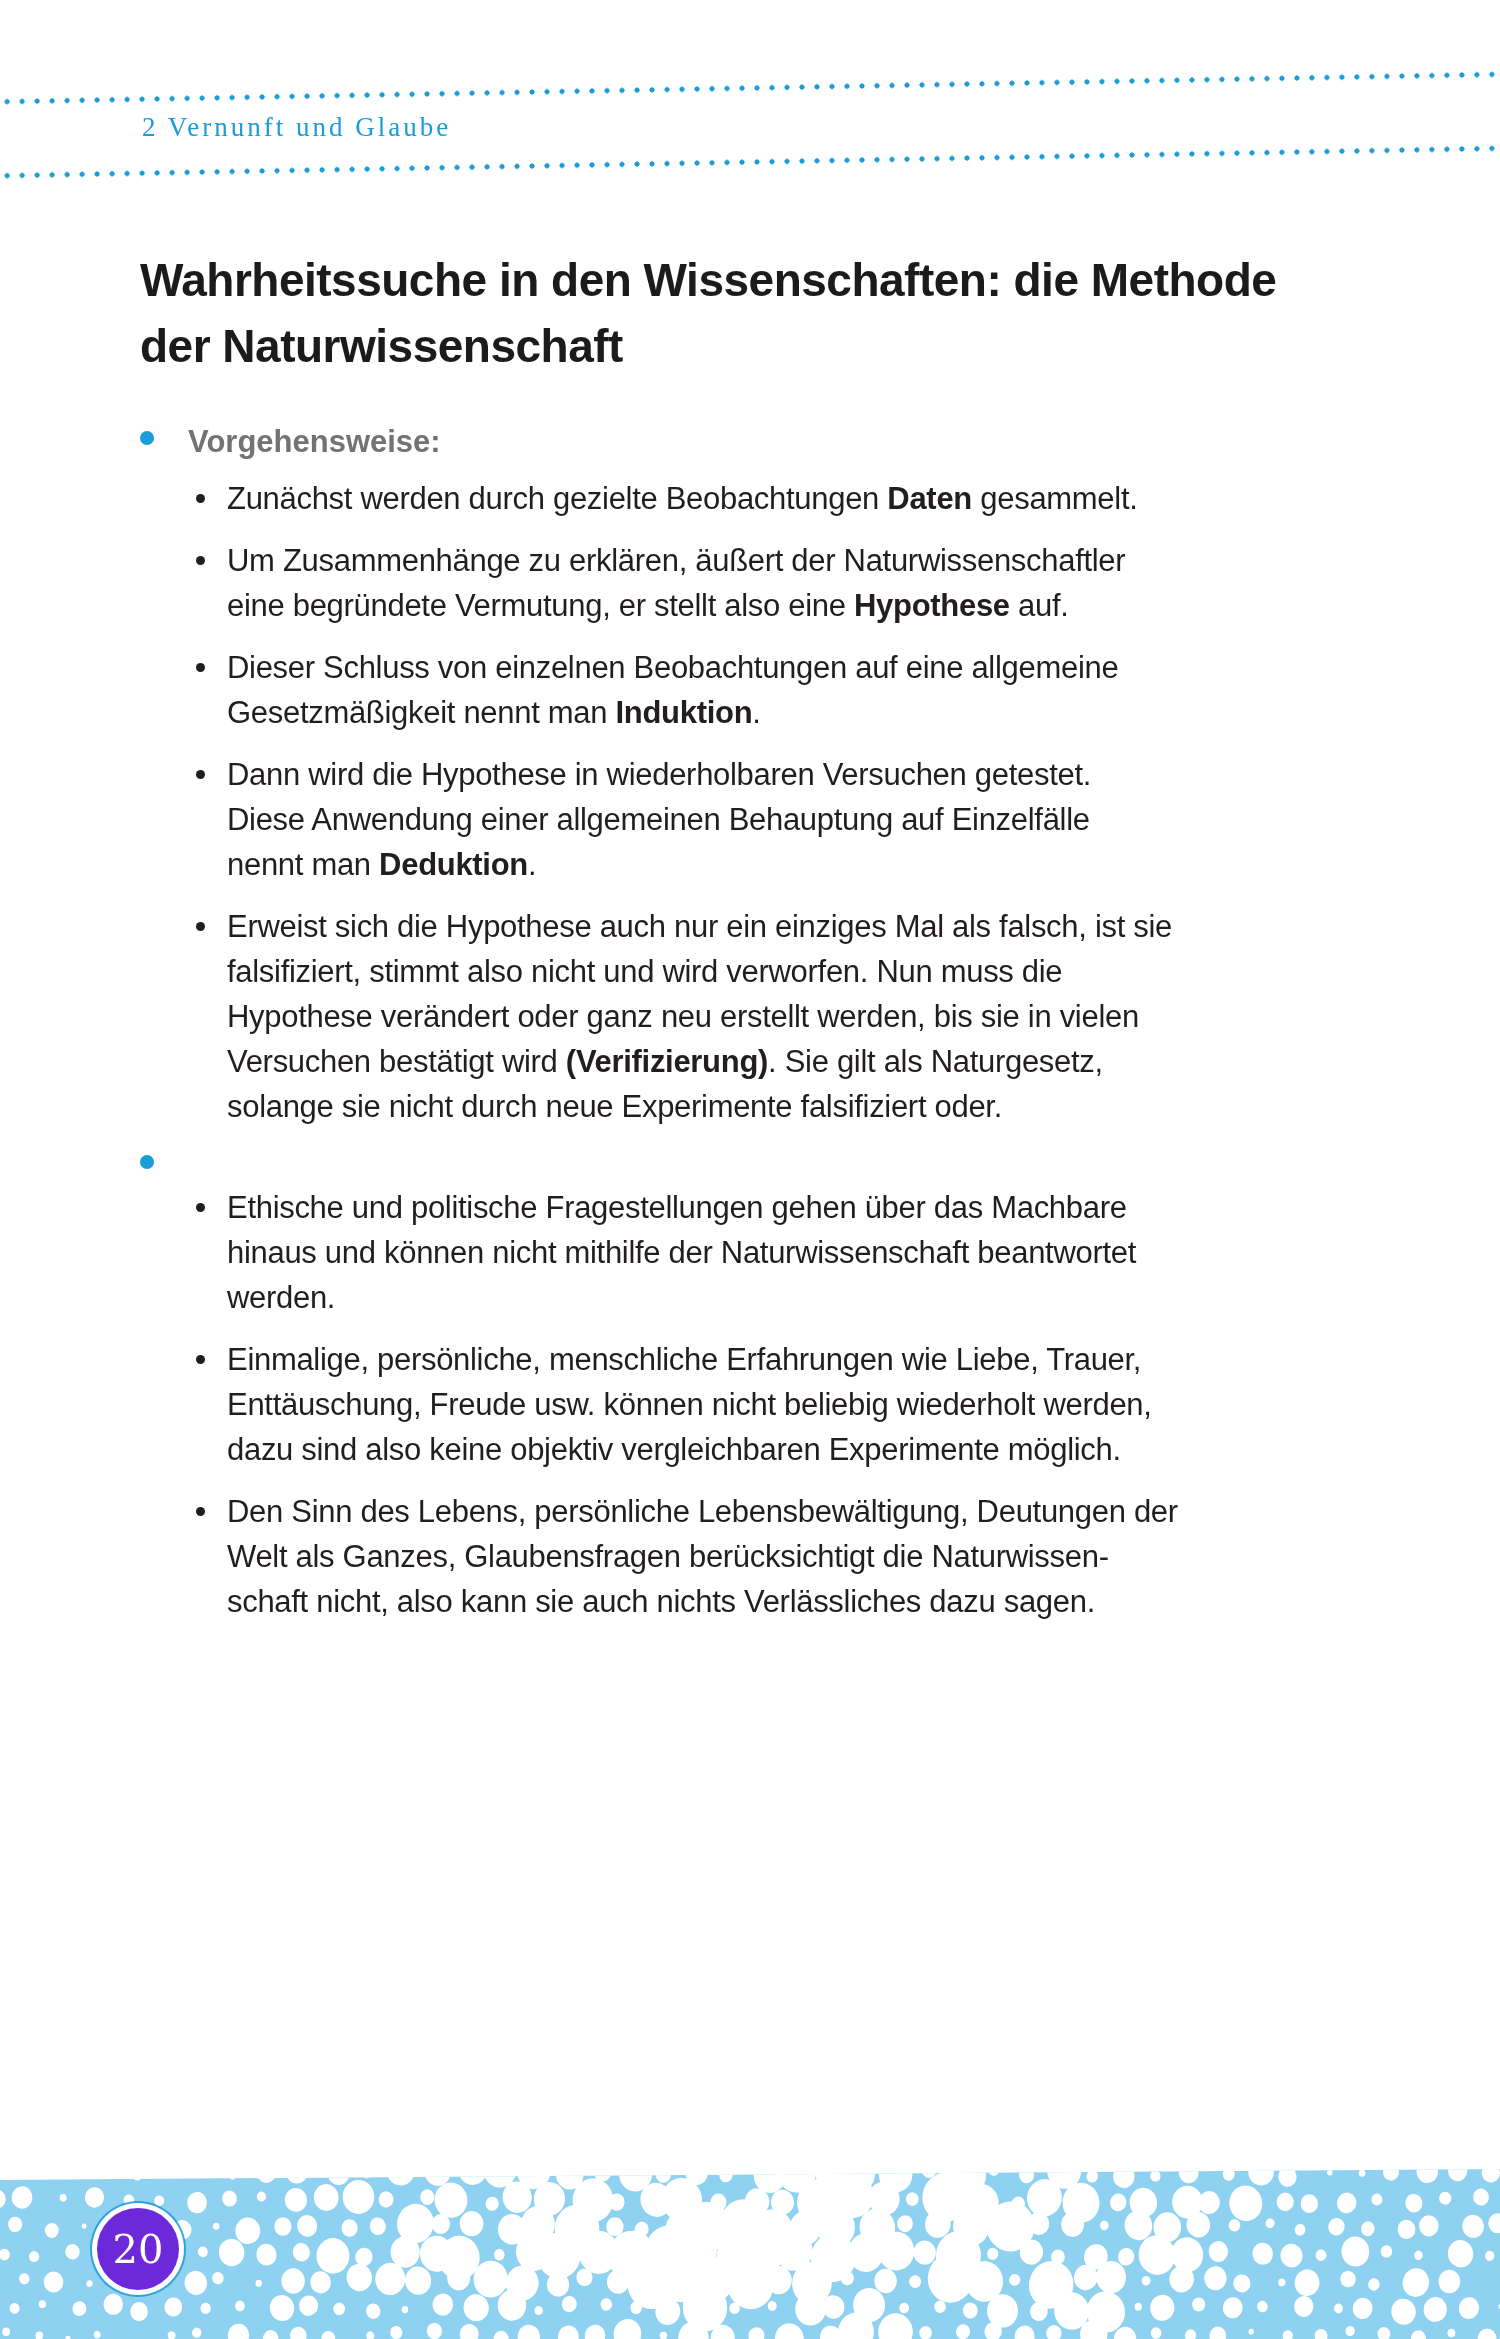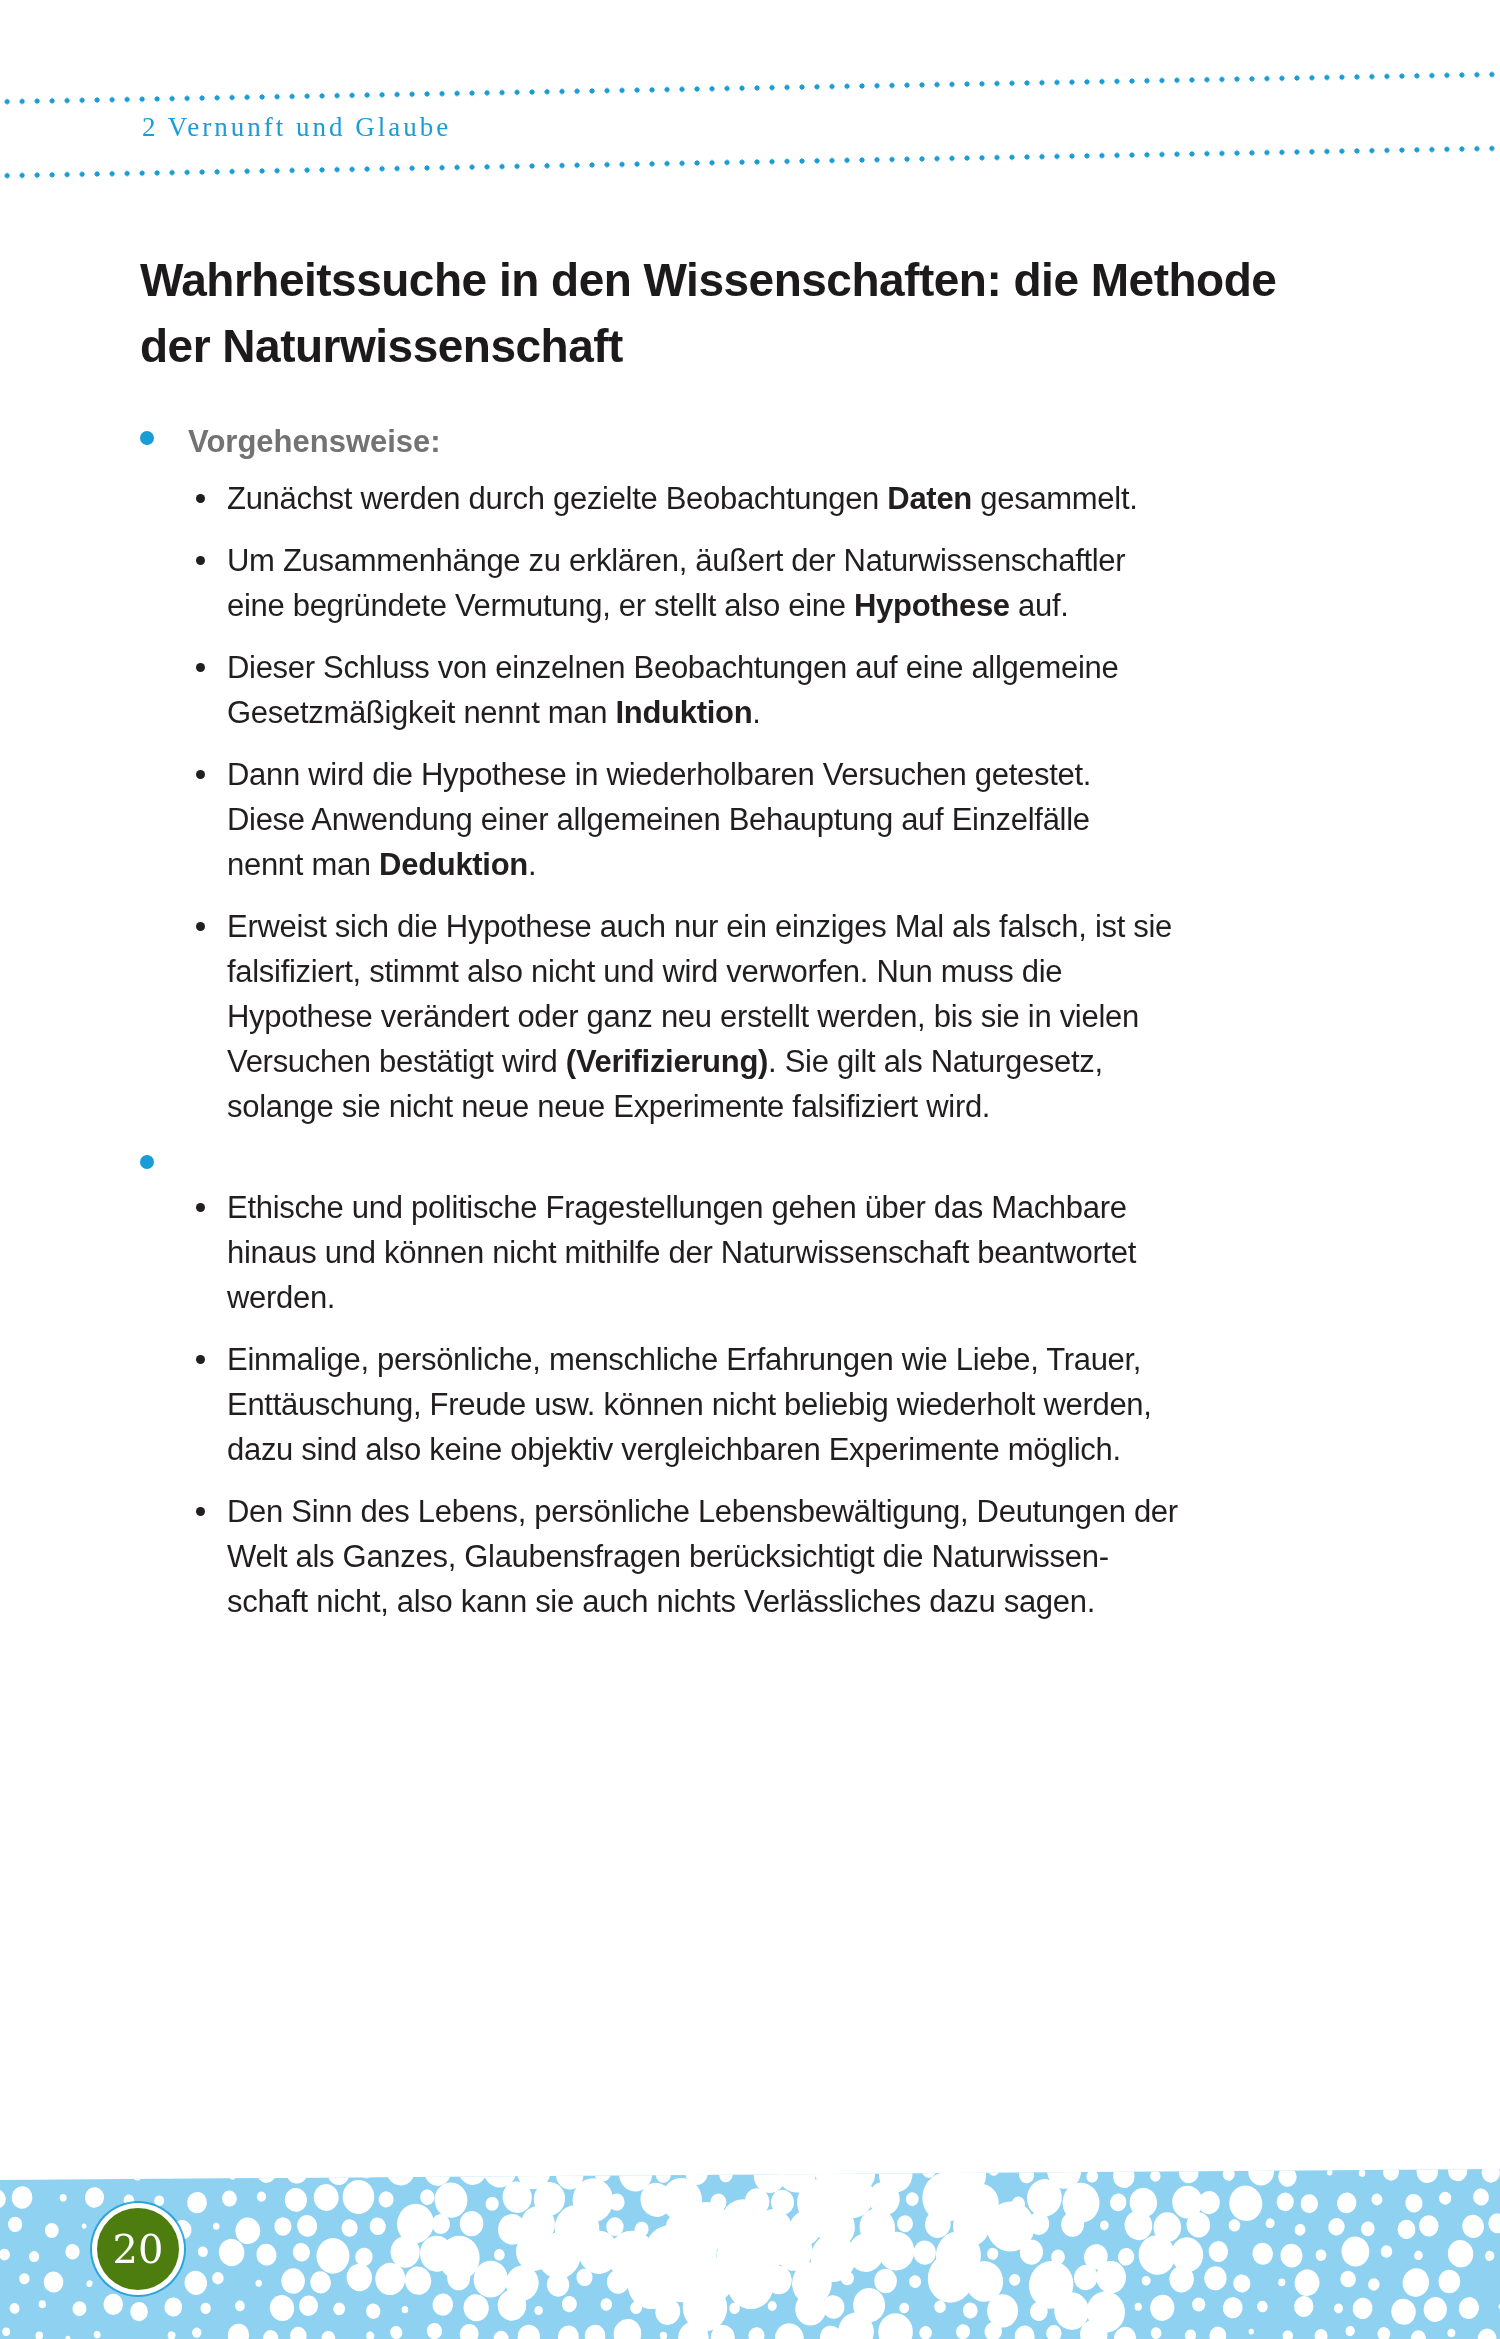--- a/index.html
+++ b/index.html
@@ -33,21 +33,21 @@
   .items{margin:0;padding:0;list-style:none;}
   .item{display:flex;margin:0 0 17px 56px;}
   .bullet-l2{flex:0 0 auto;width:9px;height:9px;border-radius:50%;background:#221e1f;
     margin:18px 22px 0 0;}
   .item-text{font-size:31px;line-height:45px;white-space:pre-line;letter-spacing:-0.3px;}
   .item-text b{font-weight:700;}
 
   
   .footer-art{position:absolute;left:0;top:2157px;width:1500px;height:182px;}
   .page-badge{position:absolute;left:97px;top:2208px;width:82px;height:82px;border-radius:50%;
-    background:#4d7c0f;box-shadow:0 0 0 5px #ffffff,0 0 0 7px rgba(26,156,215,.85);
+    background:#6d28d9;box-shadow:0 0 0 5px #ffffff,0 0 0 7px rgba(26,156,215,.85);
     display:flex;align-items:center;justify-content:center;}
   .page-number{font-family:"DejaVu Serif",serif;font-size:40px;color:#ffffff;line-height:1;}
 </style>
 </head>
 <body>
 
 <div class="page">
 
   <div class="dotted-rule rule-top"></div>
   <div class="chapter-label">2 Vernunft und Glaube</div>
@@ -86,21 +86,21 @@
 Diese Anwendung einer allgemeinen Behauptung auf Einzelfälle
 nennt man </span><b>Deduktion</b><span>.</span></span>
   </li>
 
   <li class="item">
     <span class="bullet-l2"></span>
     <span class="item-text"><span>Erweist sich die Hypothese auch nur ein einziges Mal als falsch, ist sie
 falsifiziert, stimmt also nicht und wird verworfen. Nun muss die
 Hypothese verändert oder ganz neu erstellt werden, bis sie in vielen
 Versuchen bestätigt wird </span><b>(Verifizierung)</b><span>. Sie gilt als Naturgesetz,
-solange sie nicht neue neue Experimente falsifiziert wird.</span></span>
+solange sie nicht durch neue Experimente falsifiziert oder.</span></span>
   </li>
 </ul>
   </div>
 
   <div class="section">
     <div class="section-heading-row">
       <span class="bullet-l1"></span>
     </div>
     <ul class="items">
   <li class="item">

